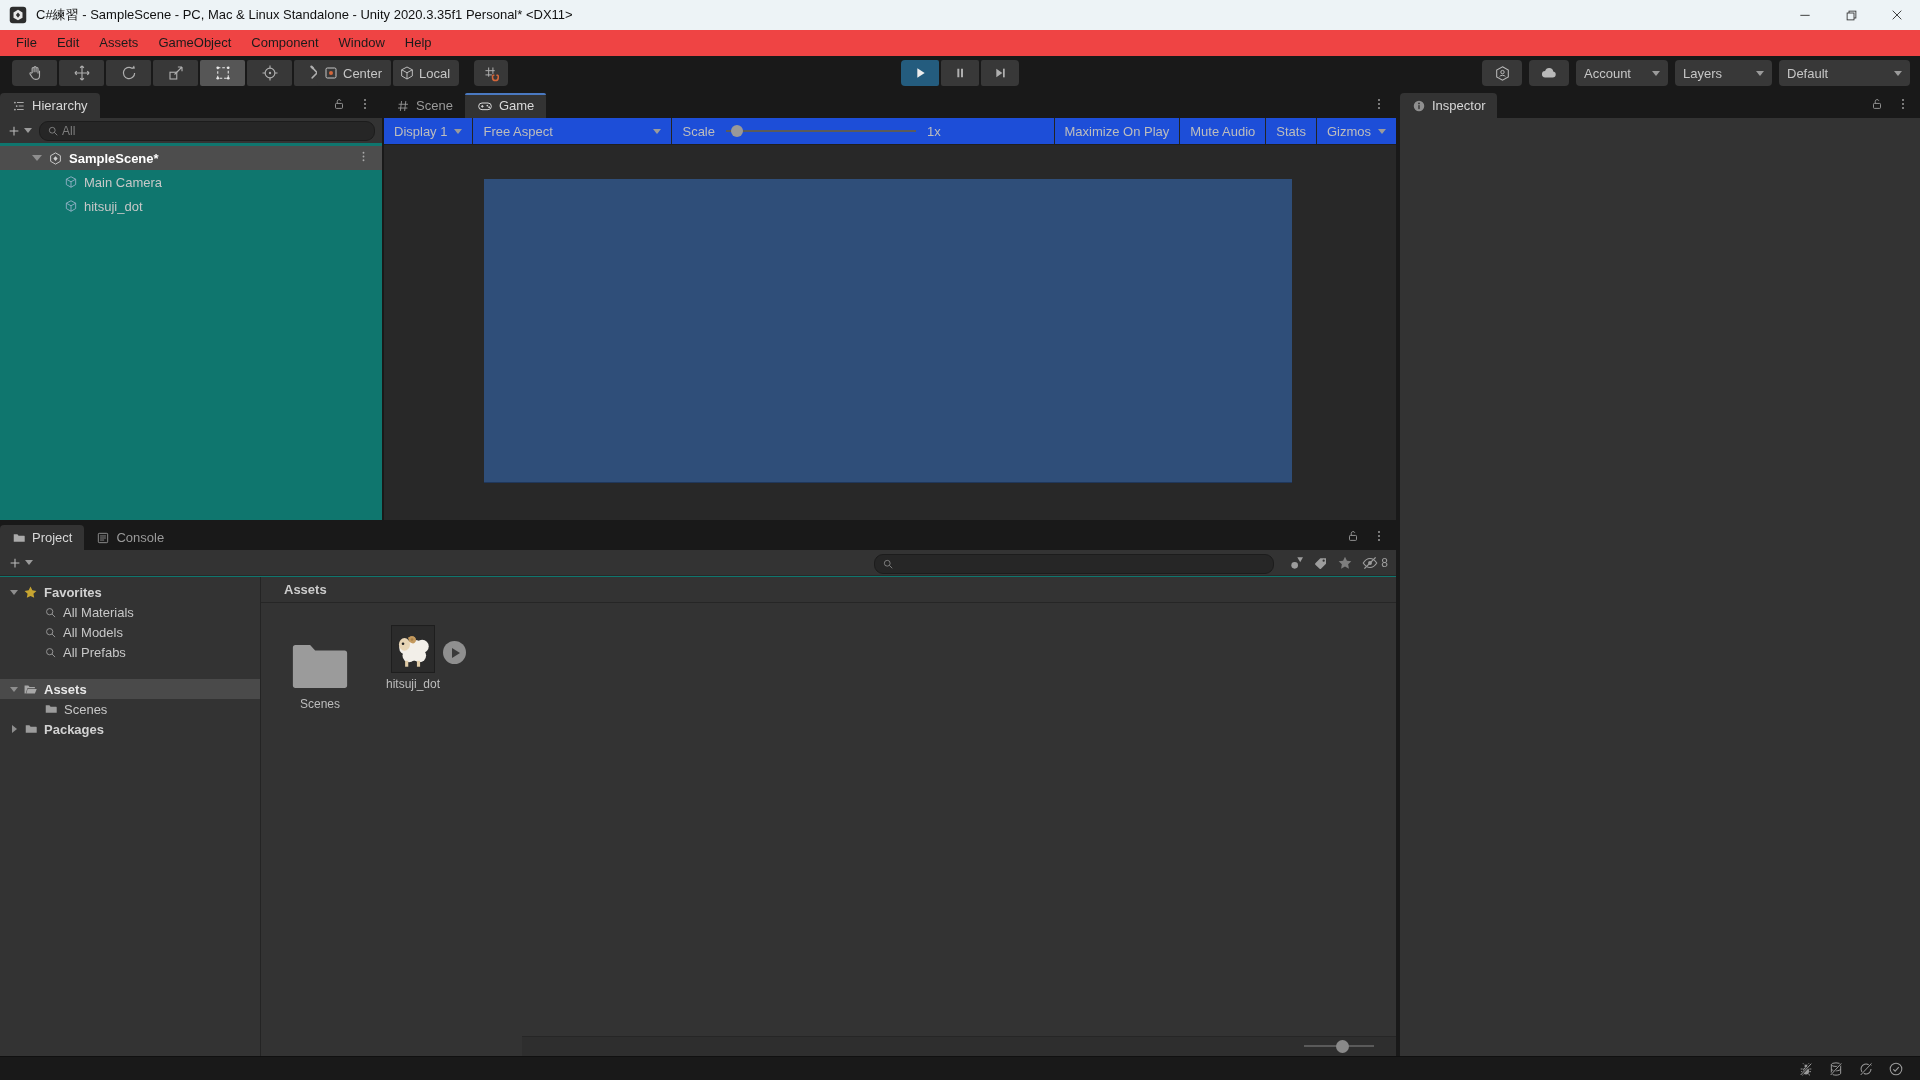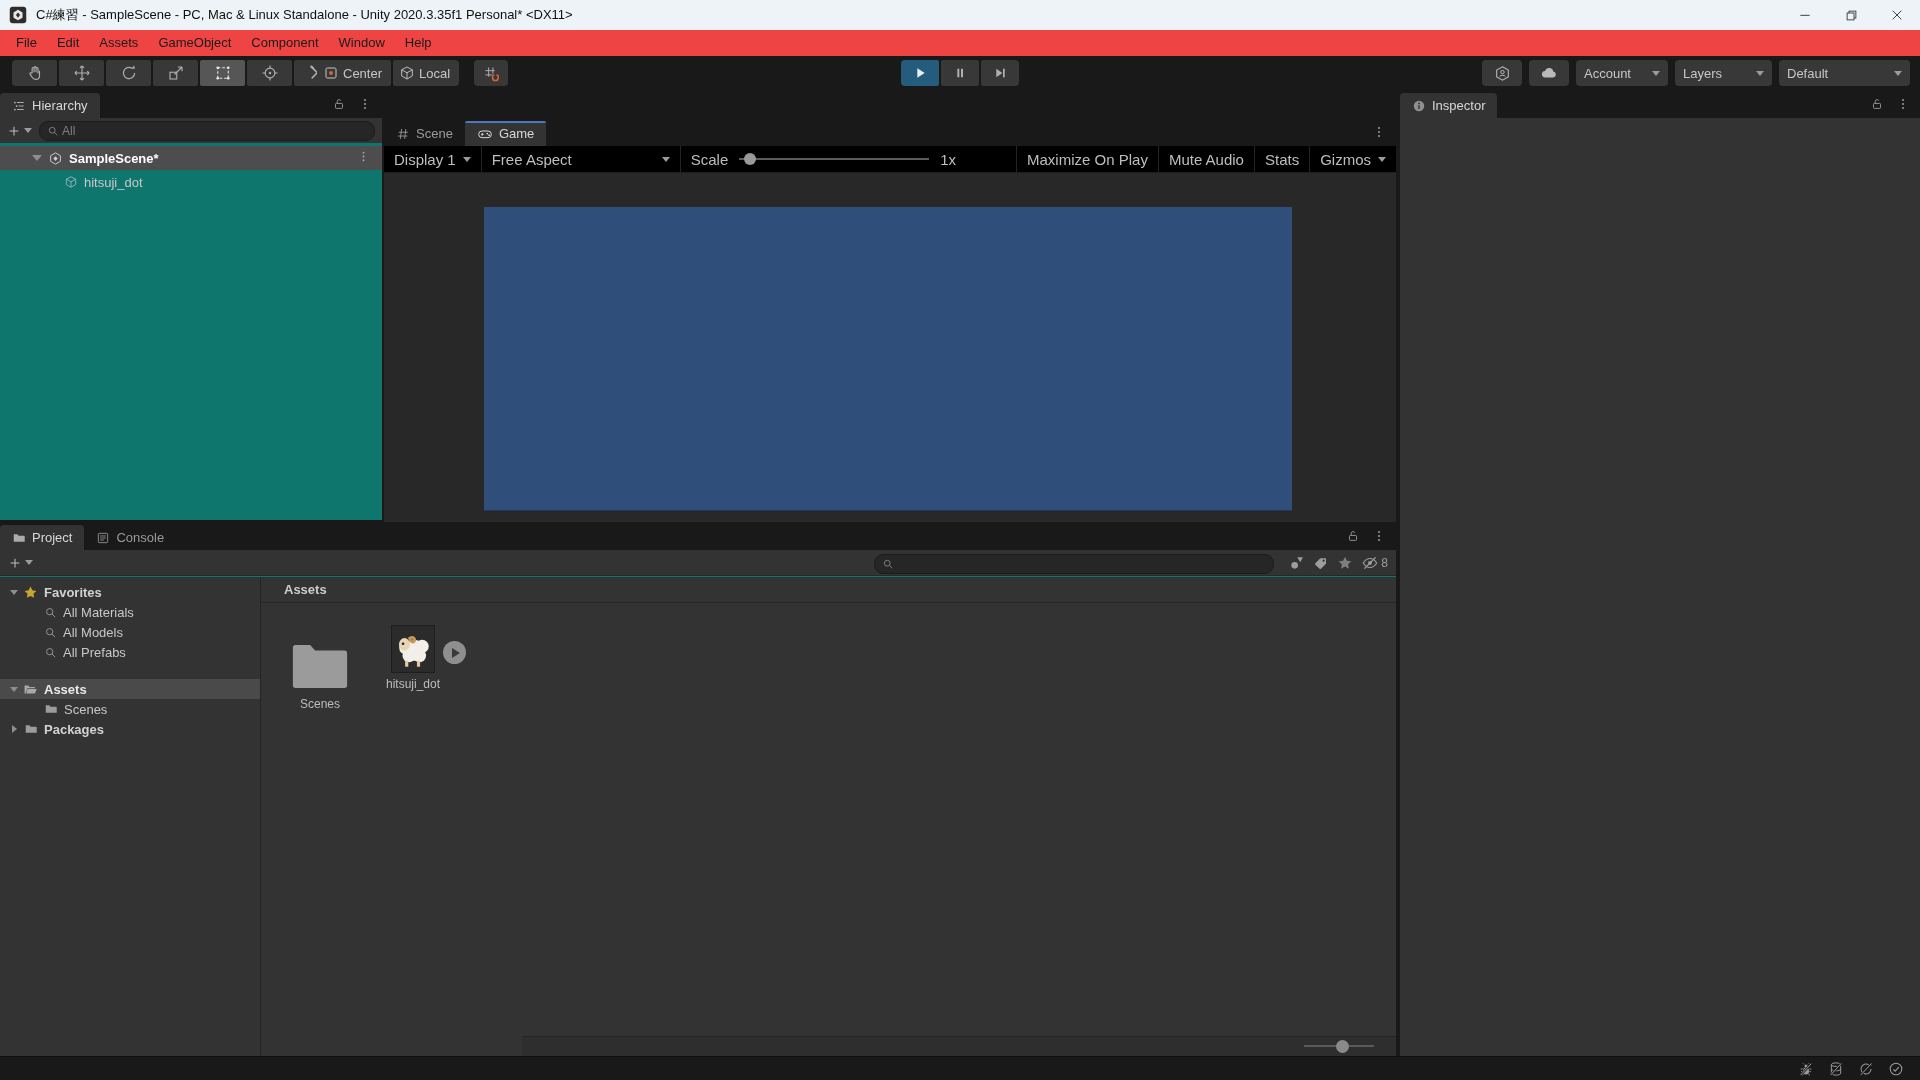--- a/index.html
+++ b/index.html
@@ -54,22 +54,22 @@
   .search-field input{flex:1;background:transparent;border:0;outline:0;color:#CFCFCF;font-size:12px;font-family:inherit;padding:0;}
   .search-field input::placeholder{color:#7E7E7E;}
   .tree{padding-top:3px;}
   .trow{height:24px;display:flex;align-items:center;font-size:13px;color:#C8C8C8;position:relative;}
   .trow .fold{width:0;height:0;border-left:5px solid transparent;border-right:5px solid transparent;border-top:6px solid #8E8E8E;margin:0 6px 0 32px;}
   .trow.scene-row{background:#4D4D4D;color:#FFFFFF;font-weight:bold;}
   .trow .gap-ind{width:64px;flex:none;}
   .trow .kebab-right{position:absolute;right:12px;top:4px;color:#A9A9A9;}
   .obj-label{margin-left:6px;}
   
-  .viewport{left:384px;top:0;width:1012px;height:430px;background:#282828;margin-top:28px;}
-  .game-toolbar{height:26px;background:#000000;border-bottom:1px solid #1F1F1F;display:flex;font-size:15px;color:#BDBDBD;}
+  .viewport{left:384px;top:0;width:1012px;height:430px;background:#282828;}
+  .game-toolbar{height:26px;background:#1d4ed8;border-bottom:1px solid #1F1F1F;display:flex;font-size:13px;color:#BDBDBD;}
   .gt-item{display:flex;align-items:center;gap:7px;padding:0 10px;height:26px;box-sizing:border-box;}
   .gt-sep{width:1px;height:26px;background:#242424;}
   .scale-track{width:190px;height:2px;background:#5B5B5B;position:relative;margin:0 4px;}
   .scale-knob{position:absolute;left:5px;top:-5px;width:12px;height:12px;border-radius:50%;background:#999999;}
   .gt-right{margin-left:auto;display:flex;height:26px;}
   .gt-right .gt-item{border-left:1px solid #242424;}
   .game-area{position:relative;height:375px;background:#282828;}
   .camera-view{position:absolute;left:100px;top:34px;width:808px;height:303px;background:#2F4E79;border-bottom:1px solid #20375A;}
   
   .inspector{left:1400px;top:0;width:520px;height:966px;}
@@ -461,20 +461,27 @@
               <svg class="ic" width="13" height="13">
                 <use href="#sym-kebab"></use>
               </svg>
             </span>
         </div>
         <div class="trow">
           <span class="gap-ind"></span>
           <svg class="ic" width="14" height="14" style="color:#9FB8CF">
               <use href="#sym-cube"></use>
             </svg>
+          <span class="obj-label">Main Camera</span>
+        </div>
+        <div class="trow">
+          <span class="gap-ind"></span>
+          <svg class="ic" width="14" height="14" style="color:#9FB8CF">
+              <use href="#sym-cube"></use>
+            </svg>
           <span class="obj-label">hitsuji_dot</span>
         </div>
       </div>
     </div>
 
     <div class="panel viewport">
       <div class="tabrow">
         <div class="tab">
           <svg class="ic" width="14" height="14">
               <use href="#sym-scene-grid"></use>

